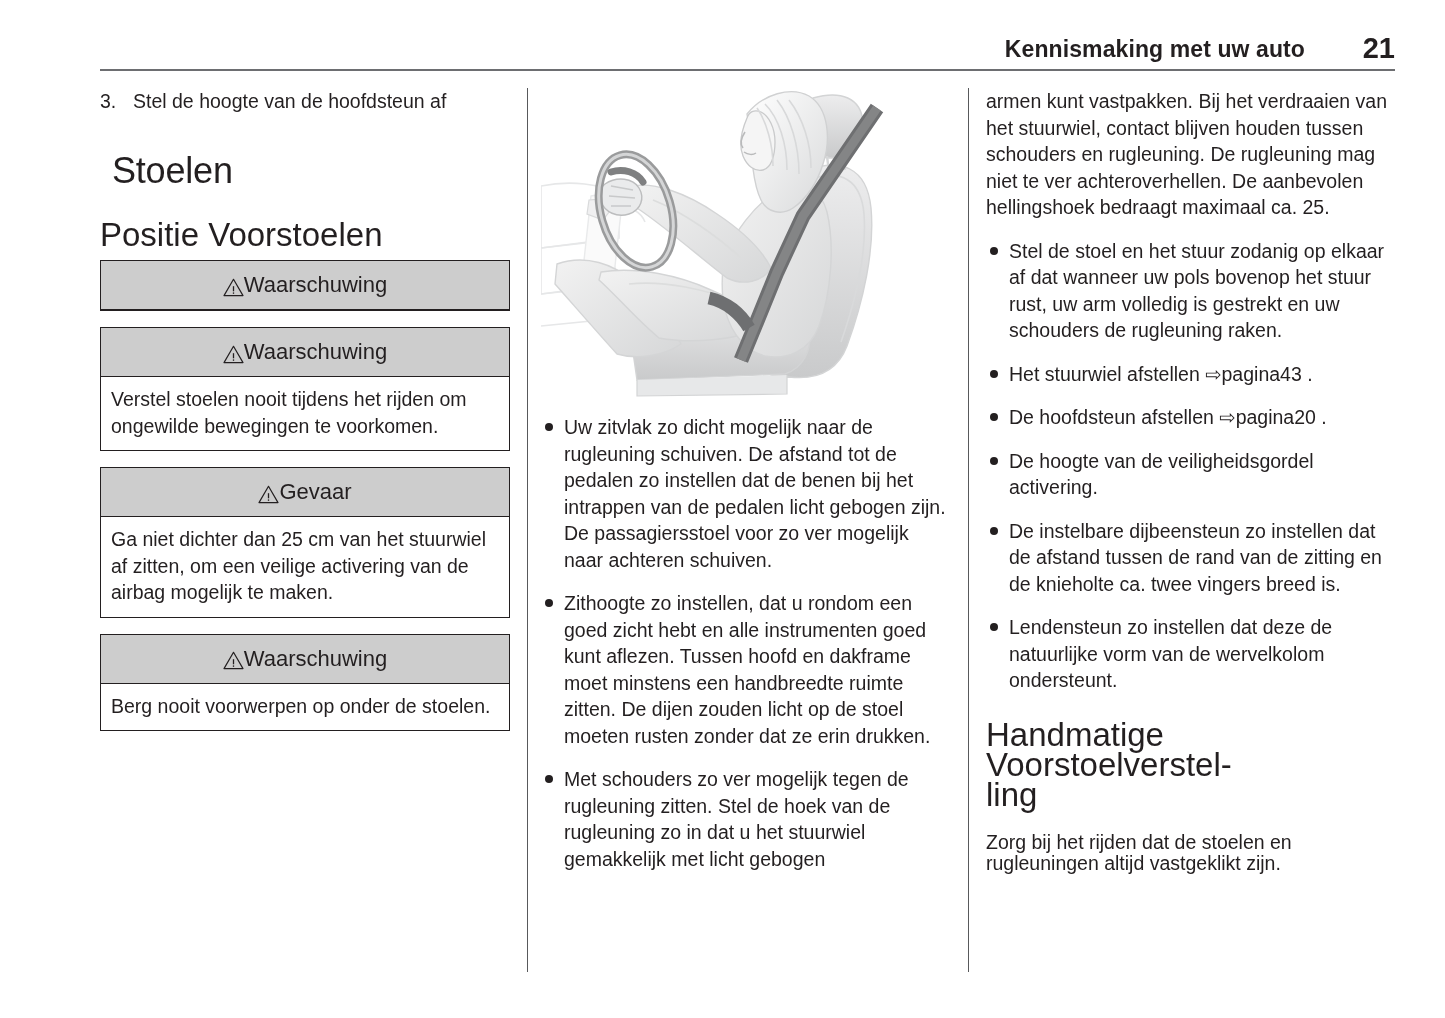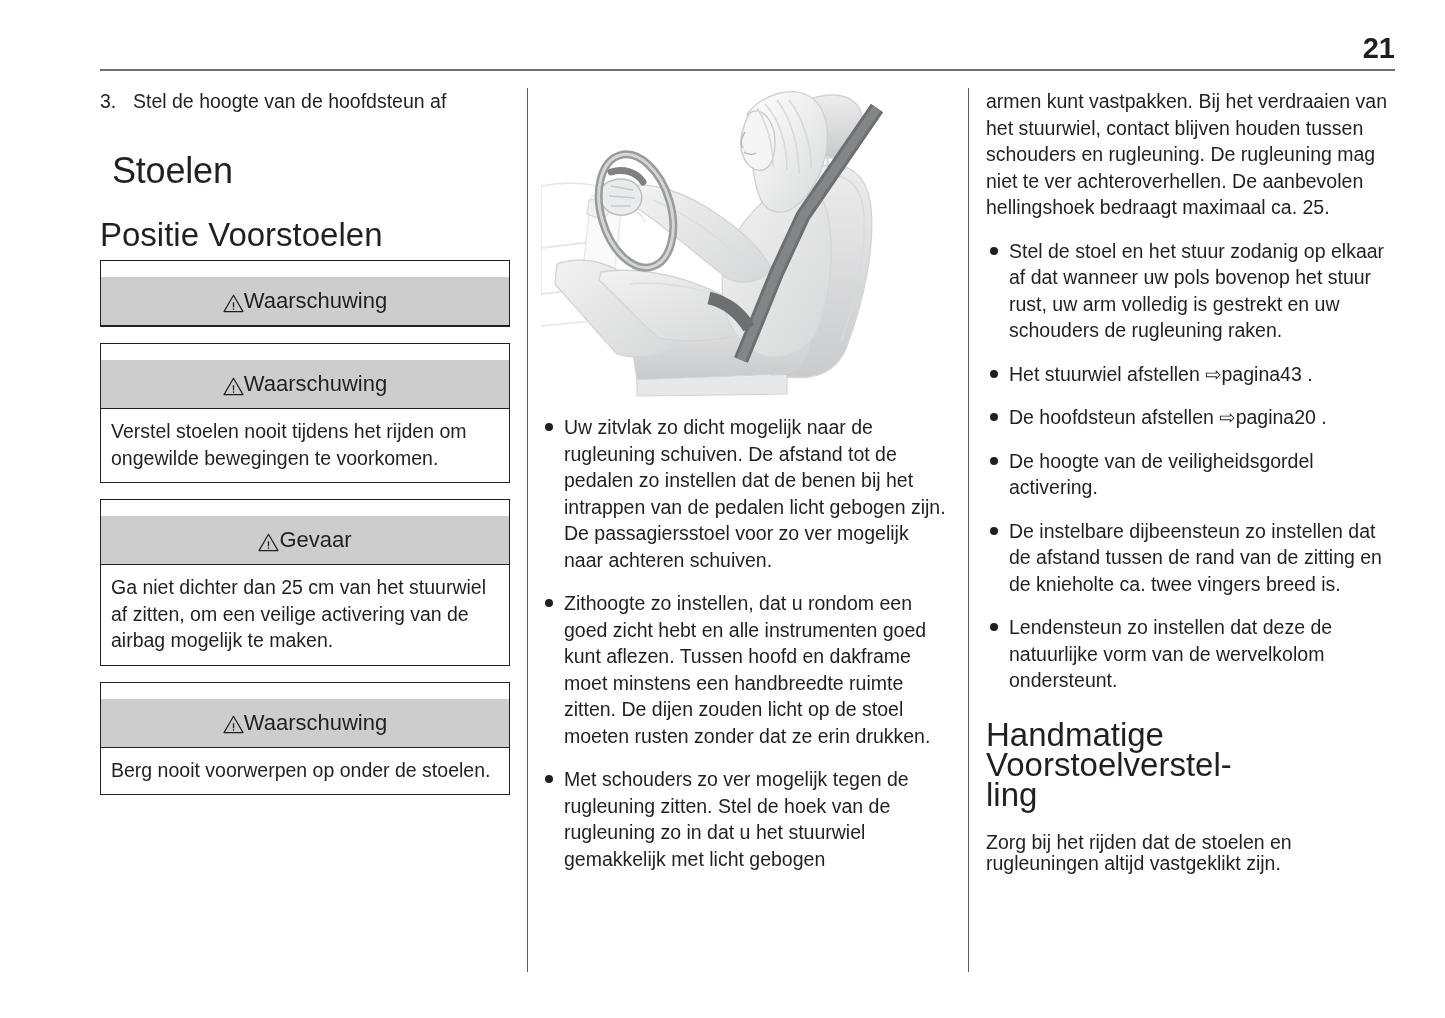--- a/index.html
+++ b/index.html
@@ -116,21 +116,20 @@
   .notice-head {
     background: #cdcdcd;
     border-bottom: 1.6px solid #231f20;
     text-align: center;
     font-size: 22px;
     padding: 11px 0 11px 0;
     display: flex;
     align-items: center;
     justify-content: center;
     line-height: 26px;
-    margin-top: 16px;
   }
   .notice-head .tri {
     display: inline-block;
     width: 21px;
     height: 19px;
     position: relative;
     top: 1px;
   }
   .notice-body {
     font-size: 19.5px;
@@ -178,20 +177,21 @@
   .para-after-head {
     font-size: 19.5px;
     line-height: 21px;
     margin: 4px 0 0 0;
   }
 </style>
 </head>
 <body>
 
 <div class="page-header">
+  <div class="title">Kennismaking met uw auto</div>
   <div class="pageno">21</div>
   <div class="rule"></div>
 </div>
 
 <div class="columns">
 
   <div class="vrule left"></div>
   <div class="vrule right"></div>
 
   <div class="col col-1">

